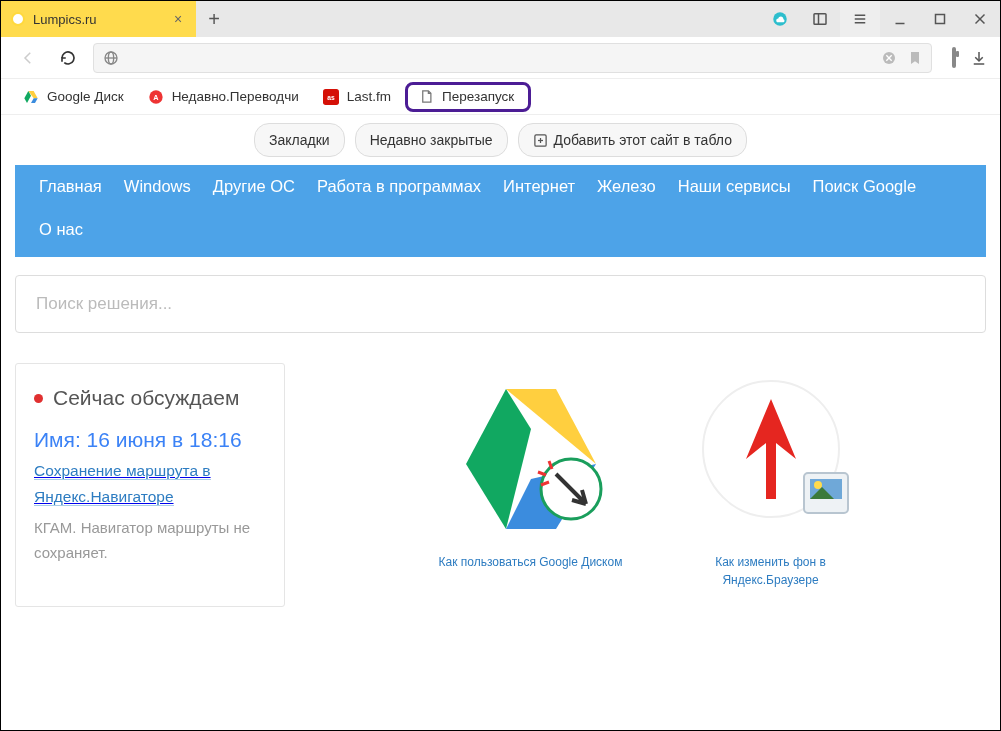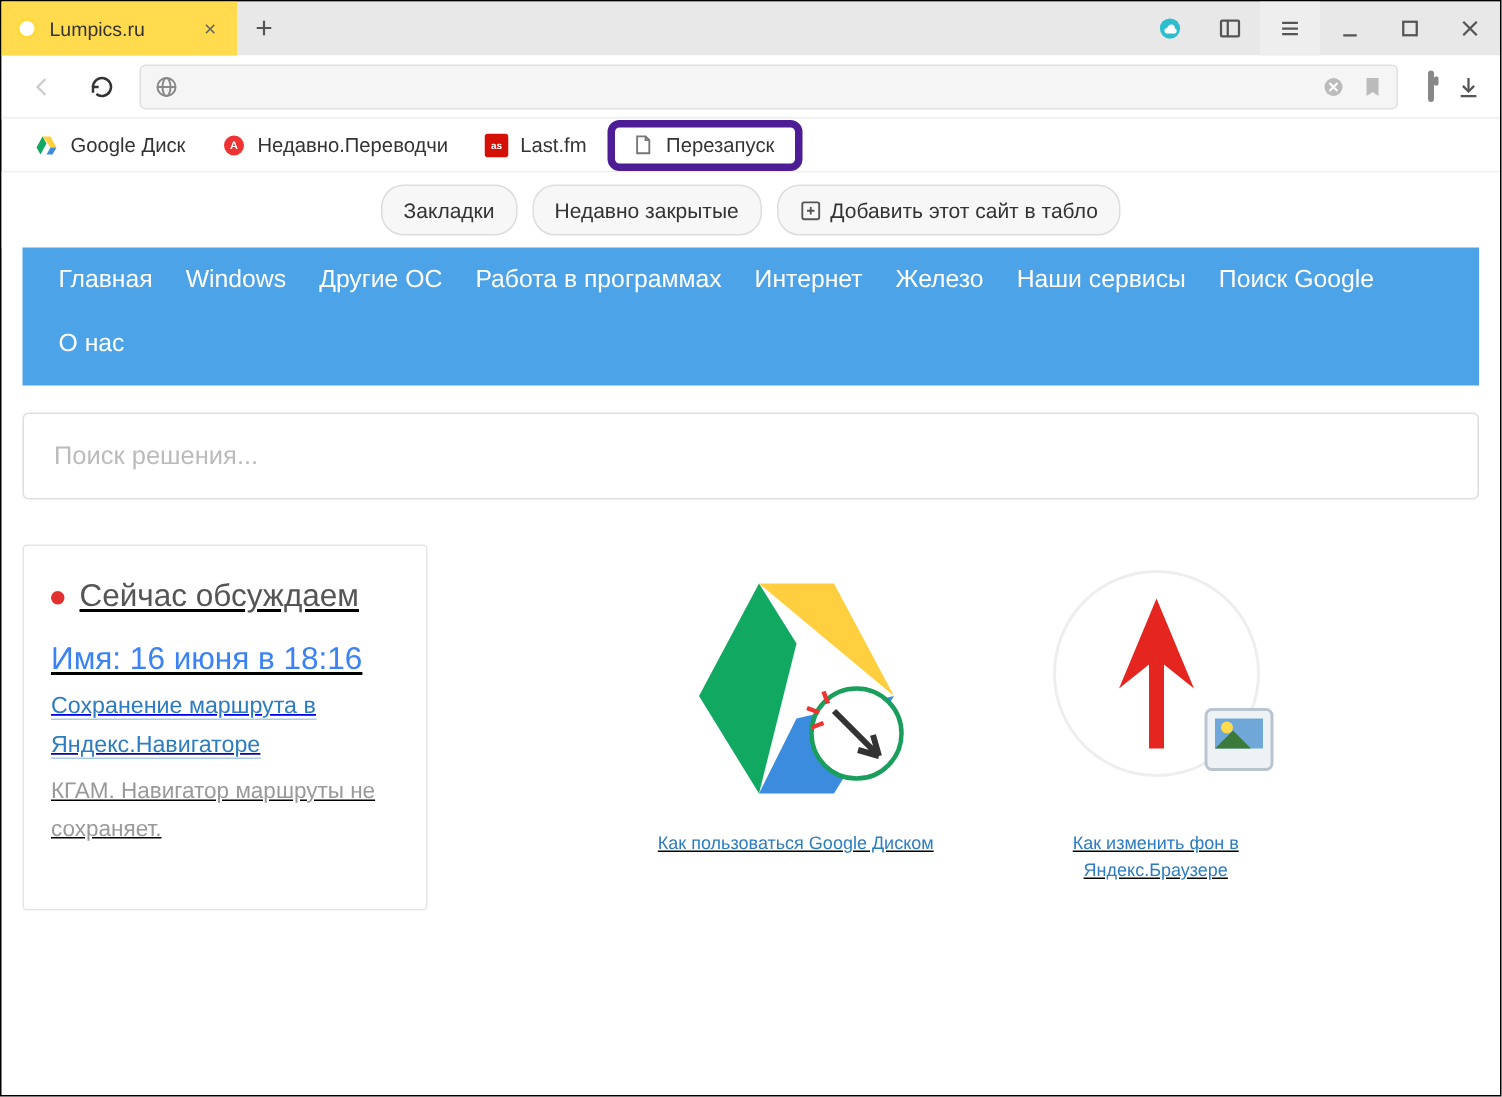--- a/index.html
+++ b/index.html
@@ -1,20 +1,20 @@
 <!DOCTYPE html>
 <html><head>
 <meta charset="utf-8">
 <style>
 * { margin: 0; padding: 0; box-sizing: border-box; font-family: Arial, Helvetica, sans-serif; }
 body { width: 1001px; height: 731px; background: #fff; border: 1px solid #000; position: relative; overflow: hidden; }
 
 
 .titlebar { height: 36px; background: #e8e8e8; display: flex; align-items: stretch; }
-.tab { background: #ffdb4d; display: flex; align-items: center; padding: 0 10px; width: 157px; gap: 8px; position: relative; }
+.tab { background: #ffdb4d; display: flex; align-items: center; padding: 0 10px; width: 195px; gap: 8px; position: relative; }
 .tab-favicon { width: 14px; height: 14px; border-radius: 50%; background: #fff; border: 2px solid #ffd93d; }
 .tab-title { font-size: 13px; color: #333; flex: 1; white-space: nowrap; overflow: hidden; }
 .tab-close { width: 12px; height: 12px; color: #666; font-size: 14px; line-height: 12px; cursor: pointer; }
 .newtab { width: 36px; display: flex; align-items: center; justify-content: center; color: #555; font-size: 20px; cursor: pointer; }
 .titlebar-spacer { flex: 1; }
 .tbtn { width: 40px; display: flex; align-items: center; justify-content: center; color: #555; cursor: pointer; }
 .tbtn svg { width: 18px; height: 18px; }
 .cloud { color: #2dbecd; }
 
 
@@ -27,38 +27,38 @@
 .url-actions .ic { color: #aaa; }
 .addr-right { display: flex; gap: 14px; align-items: center; padding-left: 10px; }
 .battery { width: 22px; height: 14px; border: 2px solid #888; border-radius: 3px; position: relative; }
 .battery::after { content: ''; position: absolute; right: -5px; top: 2px; width: 3px; height: 6px; background: #888; border-radius: 1px; }
 .battery-fill { position: absolute; left: 1px; top: 1px; bottom: 1px; width: 70%; background: #ffdb4d; }
 
 
 .bmrow { height: 36px; display: flex; align-items: center; padding: 0 12px; gap: 4px; border-bottom: 1px solid #eee; }
 .bm { display: flex; align-items: center; gap: 8px; padding: 4px 10px; font-size: 13.5px; color: #333; cursor: pointer; border-radius: 3px; }
 .bm-ico { width: 16px; height: 16px; display: inline-flex; align-items: center; justify-content: center; }
-.bm-highlight { border: 5px solid #4c1d95; border-radius: 8px; padding: 4px 14px 4px 10px; }
+.bm-highlight { border: 3px solid #4c1d95; border-radius: 8px; padding: 4px 14px 4px 10px; }
 
 
 .secrow { height: 50px; display: flex; align-items: center; justify-content: center; gap: 10px; background: #fff; }
 .secbtn { border: 1px solid #ddd; background: #f7f7f7; padding: 8px 14px; font-size: 14px; border-radius: 15px; cursor: pointer; color: #333; display: flex; align-items: center; gap: 6px; }
 
 
 .page { padding: 0 0 0 0; }
 .sitenav { background: #4da3e8; color: #fff; padding: 0 24px; margin: 0 14px; }
 .sitenav-row { display: flex; flex-wrap: wrap; gap: 22px; padding: 12px 0 10px; font-size: 16.5px; }
 .sitenav-row span { cursor: pointer; white-space: nowrap; }
 .sitenav-row2 { padding: 14px 0 18px; font-size: 16.5px; }
 
 .searchwrap { margin: 18px 14px 0; }
 .searchbox { width: 100%; border: 1px solid #ddd; border-radius: 4px; padding: 18px 20px; font-size: 17px; color: #999; }
 .searchbox::placeholder { color: #bbb; }
 
-.cols { display: flex; gap: 30px; margin: 30px 14px 0; text-decoration: underline; }
+.cols { display: flex; gap: 30px; margin: 30px 14px 0; }
 .sidebar { width: 270px; border: 1px solid #e5e5e5; border-radius: 3px; padding: 22px 18px; }
 .side-h { font-size: 21px; color: #555; margin-bottom: 18px; display: flex; align-items: center; gap: 10px; }
 .reddot { width: 9px; height: 9px; border-radius: 50%; background: #e03030; display: inline-block; }
 .meta { font-size: 21px; color: #3b82f6; margin-bottom: 6px; }
 .link { color: #2d7cc1; font-size: 15.5px; border-bottom: 1px solid #a8cce8; display: inline; line-height: 1.7; }
 .muted { color: #999; font-size: 15px; line-height: 1.7; margin-top: 4px; }
 .sep { height: 18px; }
 
 .cards { display: flex; gap: 40px; flex: 1; justify-content: center; align-items: flex-start; padding-top: 6px;}
 .card { width: 200px; text-align: center; }

